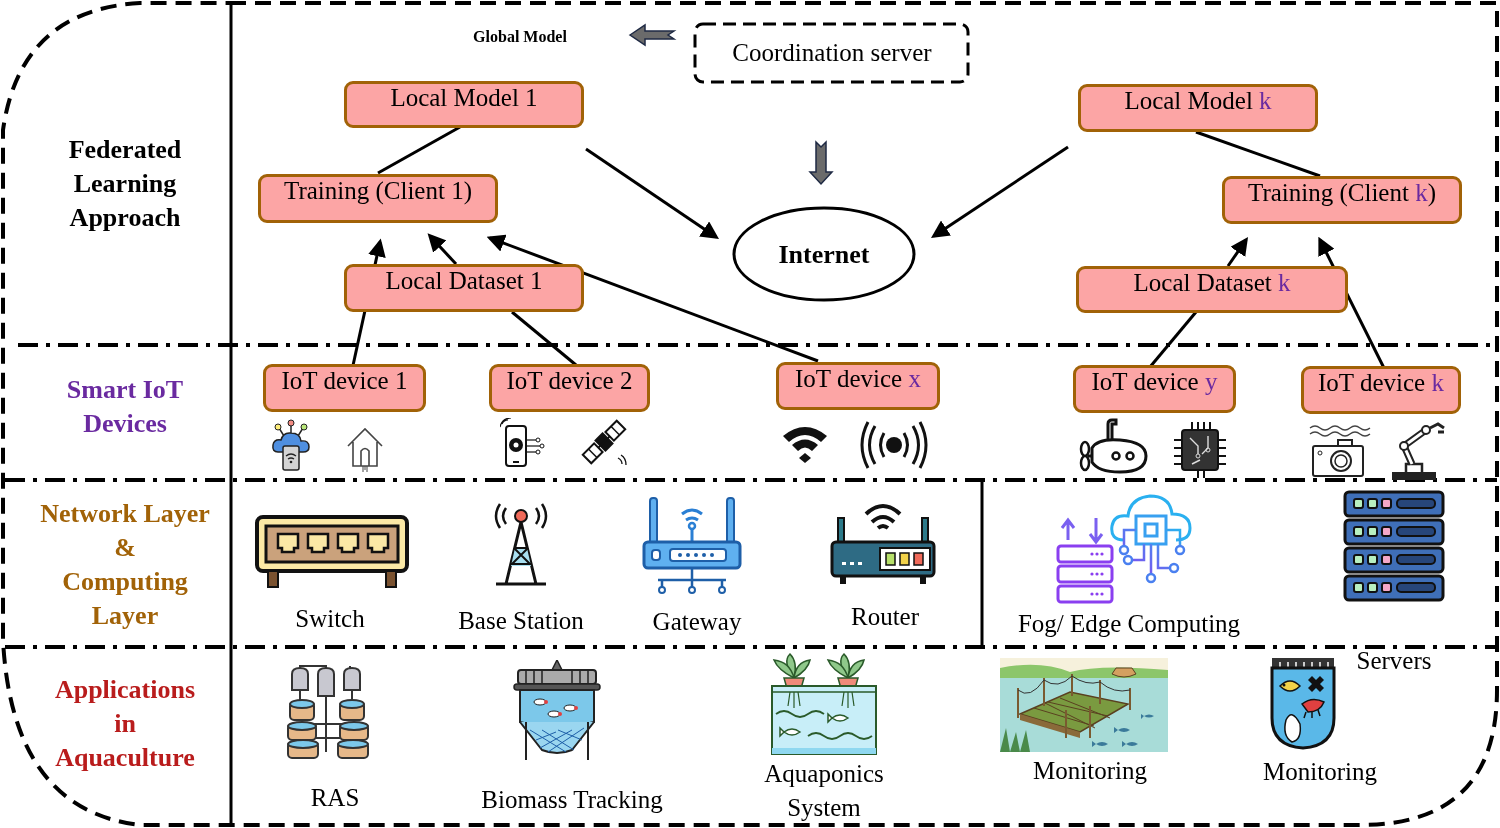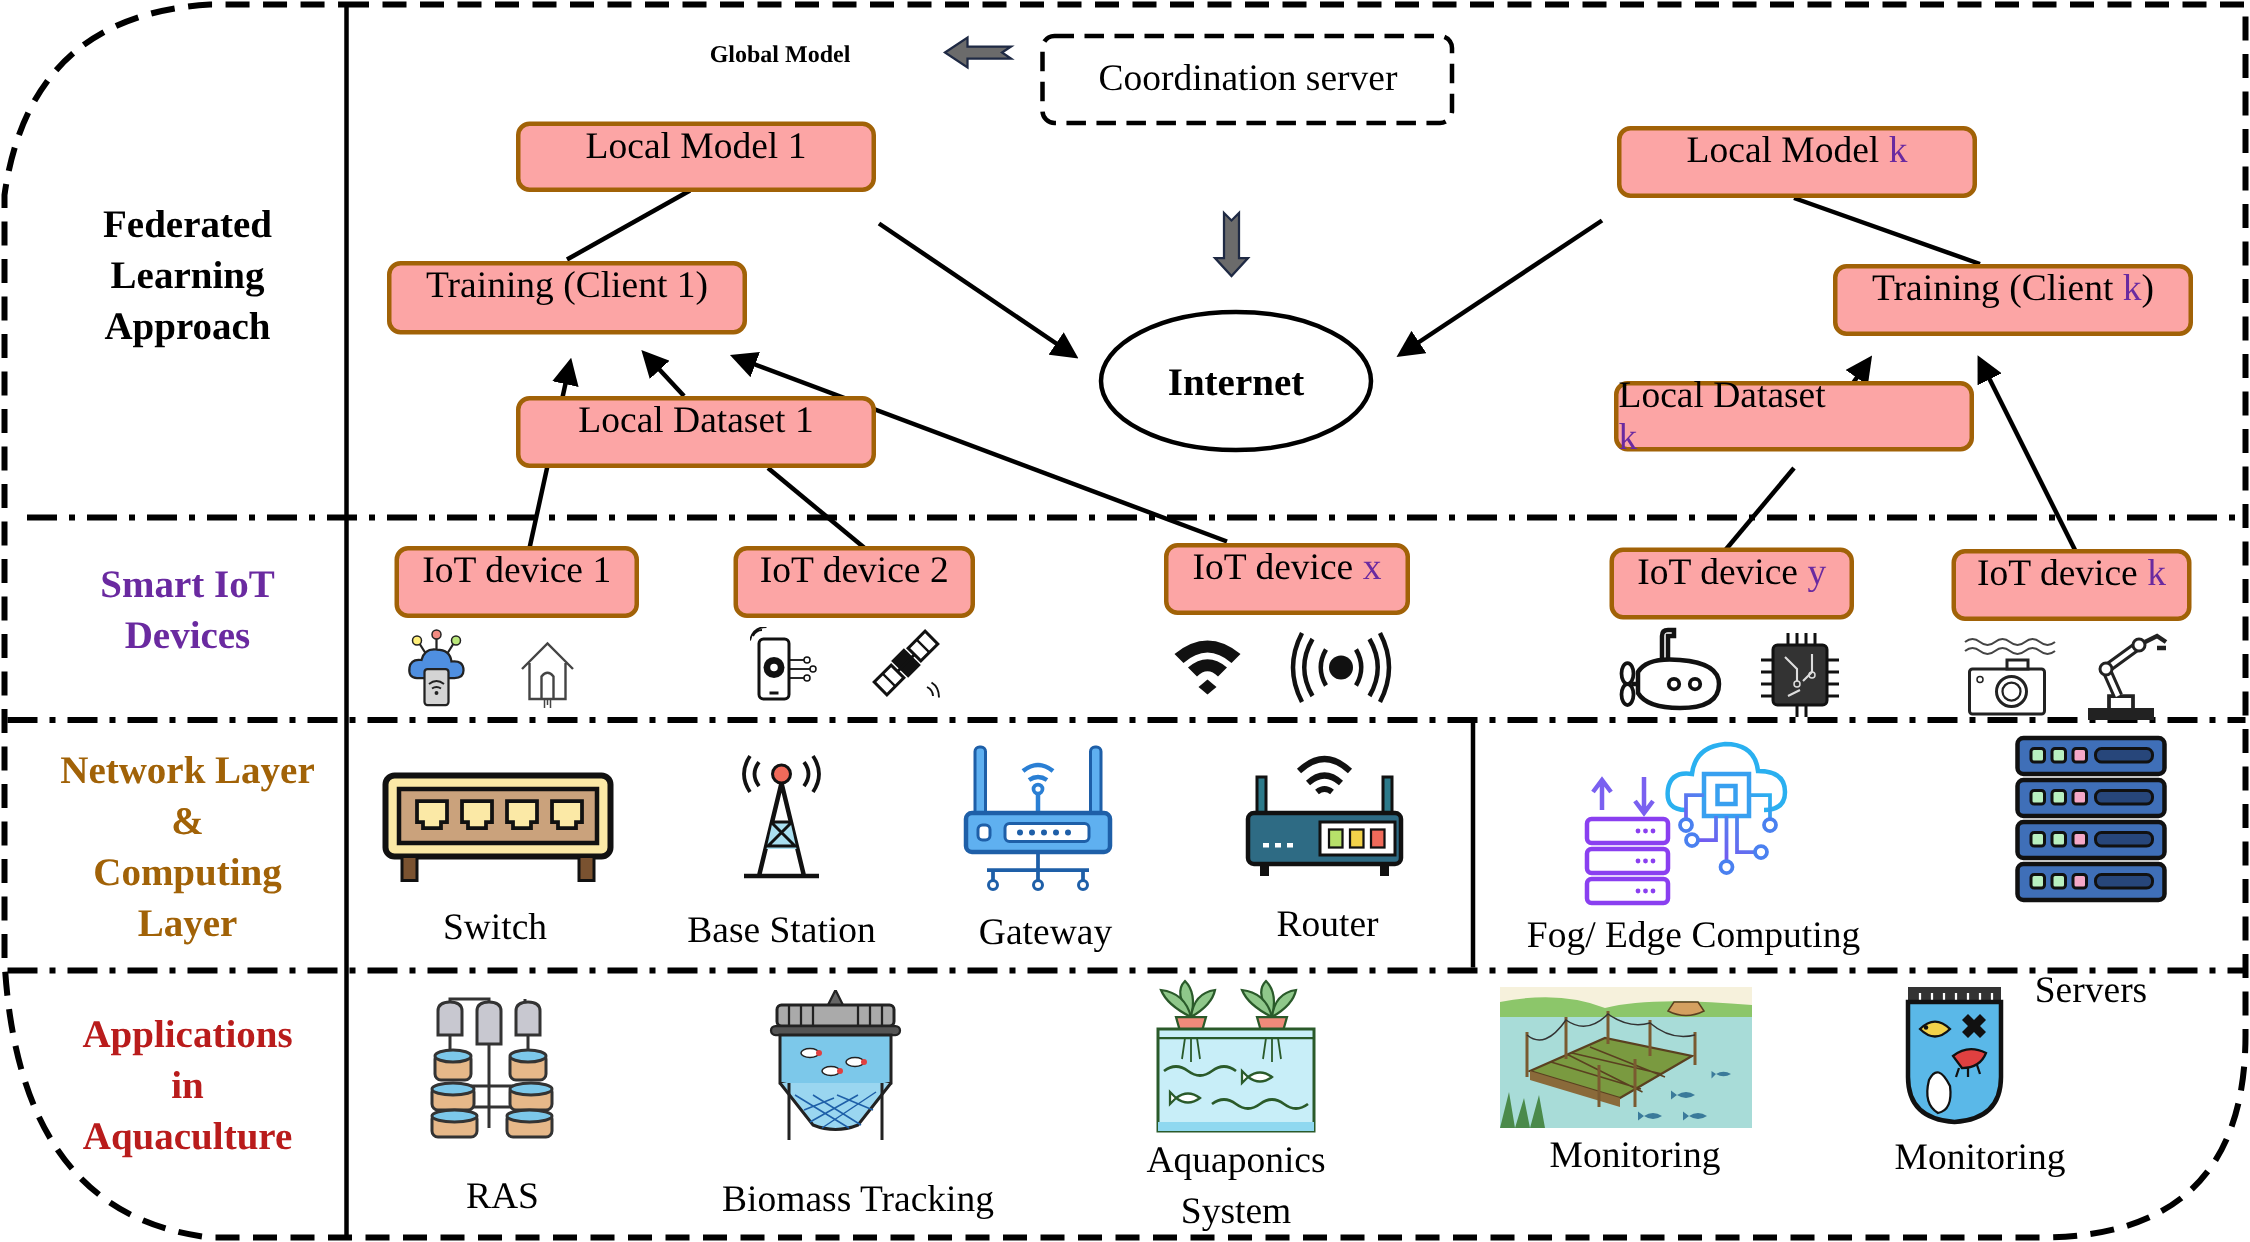--- a/index.html
+++ b/index.html
@@ -107,21 +107,21 @@
 
   <div class="box" style="left:1078px;top:84px;width:240px;height:48px;">
     <span style="white-space:pre">Local Model </span>
       <span class="k">k</span>
   </div>
   <div class="box" style="left:1198px;top:176px;width:240px;height:48px;margin-left:24px;">
     <span style="white-space:pre">Training (Client </span>
       <span class="k">k</span>
       <span>)</span>
   </div>
-  <div class="box" style="left:1076px;top:254px;width:240px;height:47px;flex-direction:column;">
+  <div class="box" style="left:1076px;top:266px;width:272px;height:47px;">
     <span style="white-space:pre">Local Dataset </span>
       <span class="k">k</span>
   </div>
 
   <div class="box" style="left:263px;top:364px;width:163px;height:48px;">
     <span style="white-space:pre">IoT device </span>
       <span>1</span>
   </div>
   <div class="box" style="left:489px;top:364px;width:161px;height:48px;">
     <span style="white-space:pre">IoT device </span>

